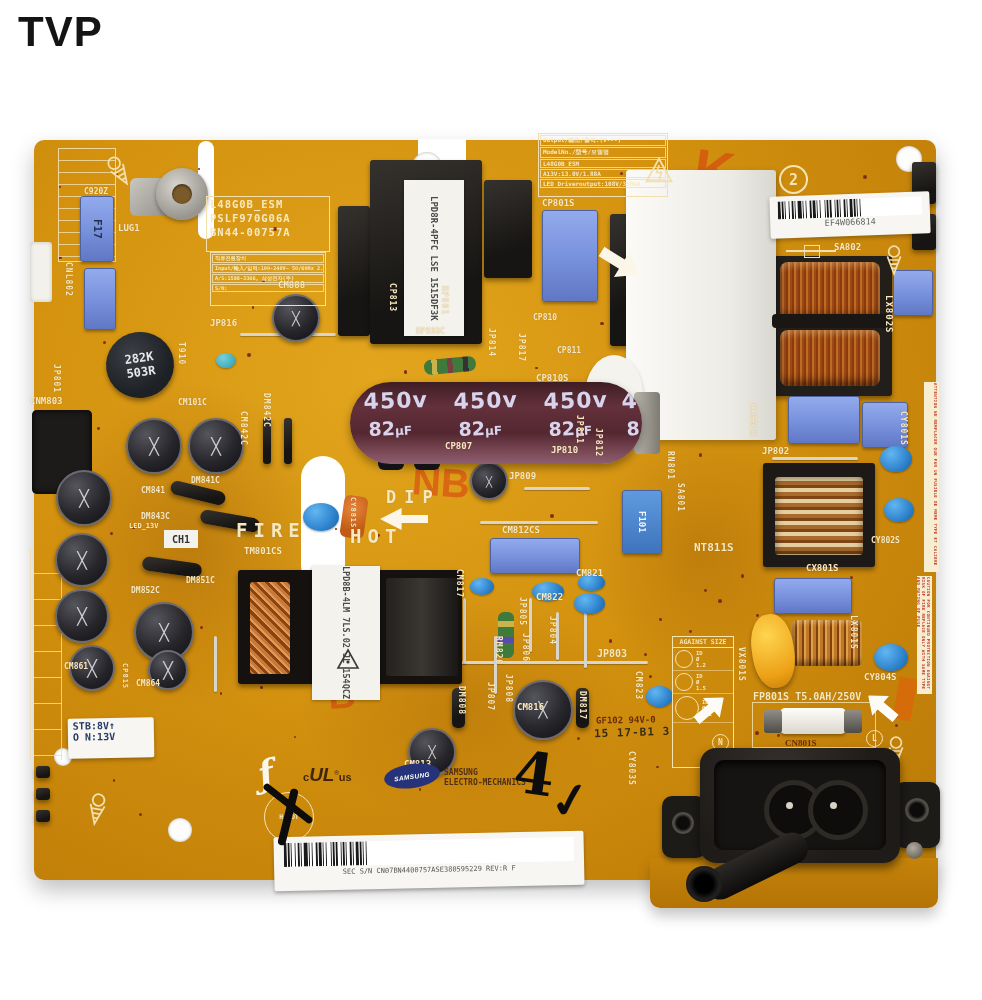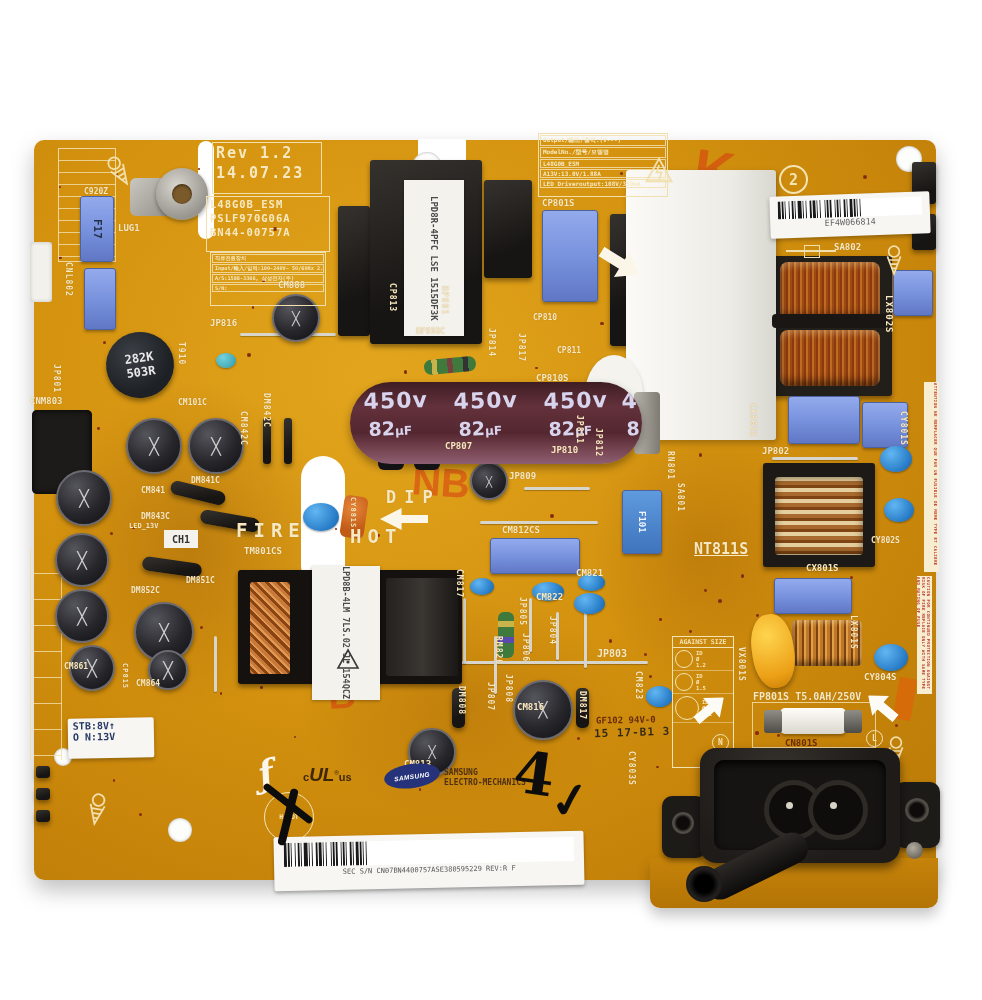--- a/index.html
+++ b/index.html
@@ -14,21 +14,21 @@
   .board-tab{position:absolute;left:650px;top:858px;width:288px;height:50px;border-radius:0 0 10px 10px;
     background:linear-gradient(180deg,#c5830a,#b47405);box-shadow:0 8px 14px rgba(0,0,0,.22);}
   .shade{position:absolute;border-radius:50%;pointer-events:none;}
   .slot{position:absolute;background:#fff;z-index:6;}
   .hole{position:absolute;border-radius:50%;background:#fdfdfb;box-shadow:inset 0 0 3px rgba(0,0,0,.35);z-index:6;}
   
   #silk{position:absolute;inset:0;z-index:40;pointer-events:none;}
   .silk{position:absolute;font-family:"DejaVu Sans Mono",monospace;font-weight:bold;color:#f6e9c2;
         white-space:nowrap;text-shadow:0 0 1px rgba(96,44,0,.35);line-height:1;}
   .silk.v{writing-mode:vertical-rl;letter-spacing:1px;}
-  .silk.dark{color:#6b2d08;text-shadow:none;}
+  .silk.dark{color:#6b2d08;text-shadow:none;font-family:Liberation Serif, serif;}
   
   .card{position:absolute;z-index:35;border:1px solid #f2dfae;color:#f6e9c2;font-weight:bold;overflow:hidden;}
   .card .ln{white-space:nowrap;overflow:hidden;padding:1px 3px;}
   .card.boxed .ln{border:1px solid rgba(242,223,174,.85);margin:1px;padding:0 2px;}
   
   .ecap{position:absolute;border-radius:50%;z-index:20;color:#cfcfcf;display:flex;align-items:center;justify-content:center;
         background:radial-gradient(circle at 35% 28%, #55555c 0%, #26262b 55%, #101013 100%);
         border:2px solid #6a6a70;box-shadow:0 2px 4px rgba(0,0,0,.4);}
   .bluecap{position:absolute;z-index:20;border-radius:3px;border:1px solid #4d62a0;
         background:linear-gradient(180deg,#93aaec 0%,#7690dc 55%,#6077c4 100%);box-shadow:0 2px 3px rgba(0,0,0,.3);}
@@ -58,20 +58,21 @@
   .capgroup .l2{font-size:19px;font-weight:bold;margin-top:4px;padding-left:4px;}
   .capgroup .uf{font-size:12px;}
   .eyerow{display:flex;align-items:center;gap:3px;border-bottom:1px solid rgba(242,223,174,.5);padding:2px 2px;}
   .eyerow .ec{border:1.2px solid #f4e4b4;border-radius:50%;flex:none;}
   .eyerow .et{color:#f4e4b4;font-size:5.5px;font-weight:bold;line-height:6px;}
 </style>
 </head>
 <body>
 
 <div class="scene">
+  <div class="watermark">TVP</div>
 
   <div class="board-base"></div>
   <div class="board-tab"></div>
   <div class="shade" style="left:50px;top:380px;width:280px;height:330px;background:radial-gradient(closest-side,rgba(120,58,0,.28),transparent);"></div>
   <div class="shade" style="left:590px;top:420px;width:220px;height:260px;background:radial-gradient(closest-side,rgba(120,58,0,.22),transparent);"></div>
   <div class="shade" style="left:300px;top:590px;width:320px;height:230px;background:radial-gradient(closest-side,rgba(120,58,0,.2),transparent);"></div>
 
   <div class="slot" style="left:198px;top:141px;width:16px;height:98px;border-radius:8px;"></div>
   <div class="slot" style="left:418px;top:139px;width:48px;height:55px;border-radius:0 0 10px 10px;"></div>
   <div class="slot" style="left:301px;top:456px;width:44px;height:132px;border-radius:22px;"></div>
@@ -430,24 +431,20 @@
         <path d="M6 13 h8 M7 16.5 h6 M8.2 20 h3.6"></path>
       </g>
     </svg>
   <svg class="cone" style="left:644px;top:156px;width:30px;height:28px;" viewBox="0 0 24 22">
       <g fill="none" stroke="#f2dfae" stroke-width="1.5">
         <polygon points="12,2 22,20 2,20"></polygon>
         <path d="M12 7 l-2 6 h4 l-2 6"></path>
       </g>
     </svg>
 
-  <div class="card" id="card-rev" style="left:212px;top:142px;width:108px;height:50px;font-size:15px;letter-spacing:2px;">
-      <div class="ln">Rev 1.2</div>
-      <div class="ln">14.07.23</div>
-    </div>
   <div class="card" id="card-model" style="left:206px;top:196px;width:122px;height:54px;font-size:10.5px;letter-spacing:1px;">
       <div class="ln">L48G0B_ESM</div>
       <div class="ln">PSLF970G06A</div>
       <div class="ln">BN44-00757A</div>
     </div>
   <div class="card boxed" id="card-spec" style="left:210px;top:252px;width:114px;height:52px;font-size:5.2px;">
       <div class="ln">직류전원장치</div>
       <div class="ln">Input/輸入/입력:100-240V~ 50/60Hz 2.5A</div>
       <div class="ln">A/S:1588-3366, 삼성전자(주)</div>
       <div class="ln">S/N:</div>
@@ -579,21 +576,21 @@
       <div class="silk" style="left: 542px; top: 199px; font-size: 9px;">CP801S</div>
       <div class="silk" style="left: 834px; top: 243px; font-size: 9px;">SA802</div>
       <div class="silk v" style="left: 884px; top: 295px; font-size: 9px;">LX802S</div>
       <div class="silk v" style="left: 899px; top: 411px; font-size: 8px;">CY801S</div>
       <div class="silk v" style="left: 748px; top: 403px; font-size: 8px;">CX802S</div>
       <div class="silk" style="left: 762px; top: 447px; font-size: 9px;">JP802</div>
       <div class="silk" style="left: 806px; top: 564px; font-size: 9px;">CX801S</div>
       <div class="silk" style="left: 871px; top: 537px; font-size: 8px;">CY802S</div>
       <div class="silk v" style="left: 666px; top: 451px; font-size: 8px;">RN801</div>
       <div class="silk v" style="left: 676px; top: 483px; font-size: 8px;">SA801</div>
-      <div class="silk" style="left: 694px; top: 542px; font-size: 15px; text-decoration: underline;">NT811S</div>
+      <div class="silk" style="left: 694px; top: 542px; font-size: 11px;">NT811S</div>
       <div class="silk" style="left: 445px; top: 442px; font-size: 9px;">CP807</div>
       <div class="silk" style="left: 551px; top: 446px; font-size: 9px;">JP810</div>
       <div class="silk v" style="left: 575px; top: 415px; font-size: 8px;">JP811</div>
       <div class="silk v" style="left: 594px; top: 428px; font-size: 8px;">JP812</div>
       <div class="silk" style="left: 509px; top: 472px; font-size: 9px;">JP809</div>
       <div class="silk" style="left: 502px; top: 526px; font-size: 9px;">CM812CS</div>
       <div class="silk v" style="left: 455px; top: 569px; font-size: 8px;">CM817</div>
       <div class="silk" style="left: 576px; top: 569px; font-size: 9px;">CM821</div>
       <div class="silk" style="left: 536px; top: 593px; font-size: 9px;">CM822</div>
       <div class="silk v" style="left: 518px; top: 597px; font-size: 8px;">JP805</div>

